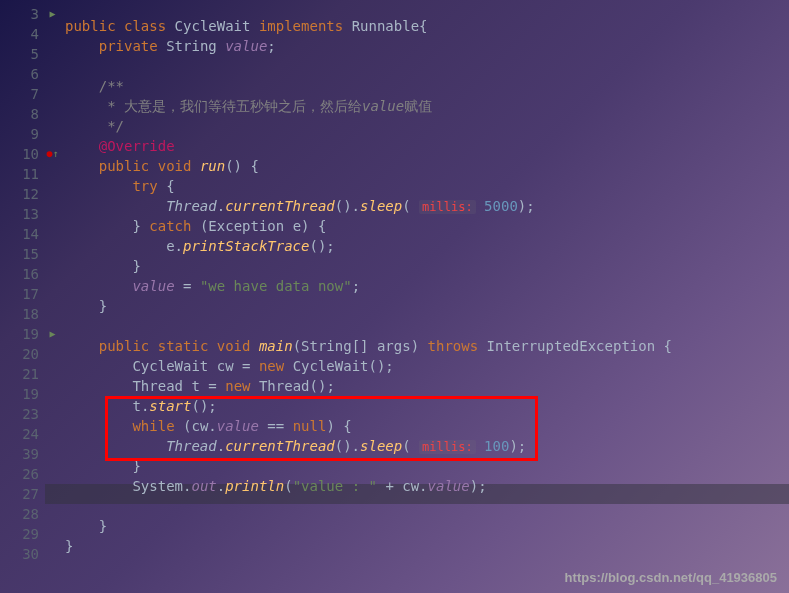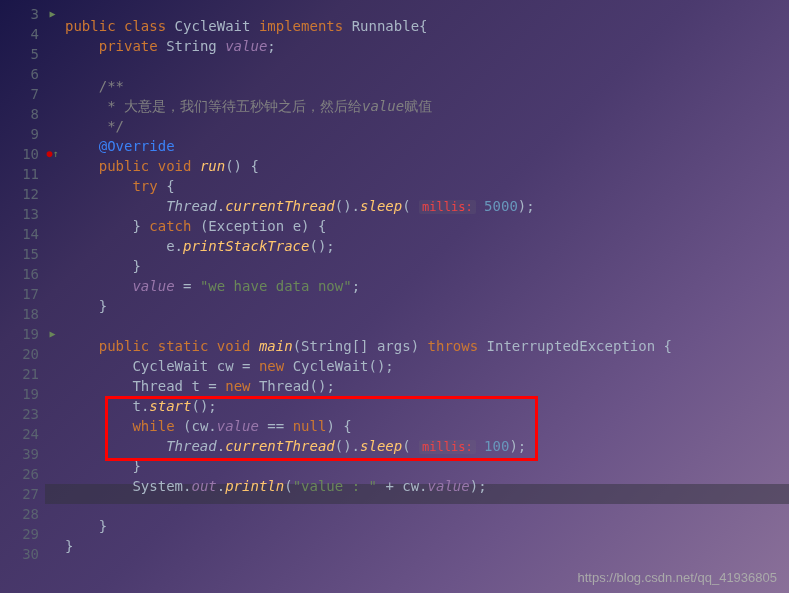--- a/index.html
+++ b/index.html
@@ -51,21 +51,21 @@
     .line { height: 20px; white-space: pre; }
     .line-num { height: 20px; }
     .kw { color: #cc7832; }
     .type { color: #a9b7c6; margin-top: 9px; }
     .cls { color: #a9b7c6; }
     .method { color: #ffc66d; font-style: italic; }
     .str { color: #6a8759; }
     .num { color: #6897bb; }
     .comment { color: #808080; }
     .comment-em { color: #808080; font-style: italic; }
-    .anno { color: #3b82f6; }
+    .anno { color: #be185d; }
     .param { color: #a9b7c6; }
     .hint { color: #ef4444; background: rgba(120,120,120,0.15); padding: 0 3px; font-size: 12px; border-radius: 2px; }
     .punct { color: #a9b7c6; }
     .var { color: #9876aa; font-style: italic; }
     .static-call { color: #a9b7c6; font-style: italic; }
     .current-line {
       background: rgba(50, 50, 60, 0.5);
       position: absolute;
       left: 0;
       right: 0;
@@ -78,20 +78,21 @@
       background: transparent;
       pointer-events: none;
     }
     .watermark {
       position: absolute;
       bottom: 8px;
       right: 12px;
       color: #aaa;
       font-size: 13px;
       font-family: Arial, sans-serif;
+      font-weight: bold;
     }
     .fold-icon { color: #6a8759; }
     .err-icon { color: #cc0000; }
     .arrow-icon { color: #6a8759; }
   </style>
 </head>
 <body>
 
 <div class="editor">
   <div class="gutter">

